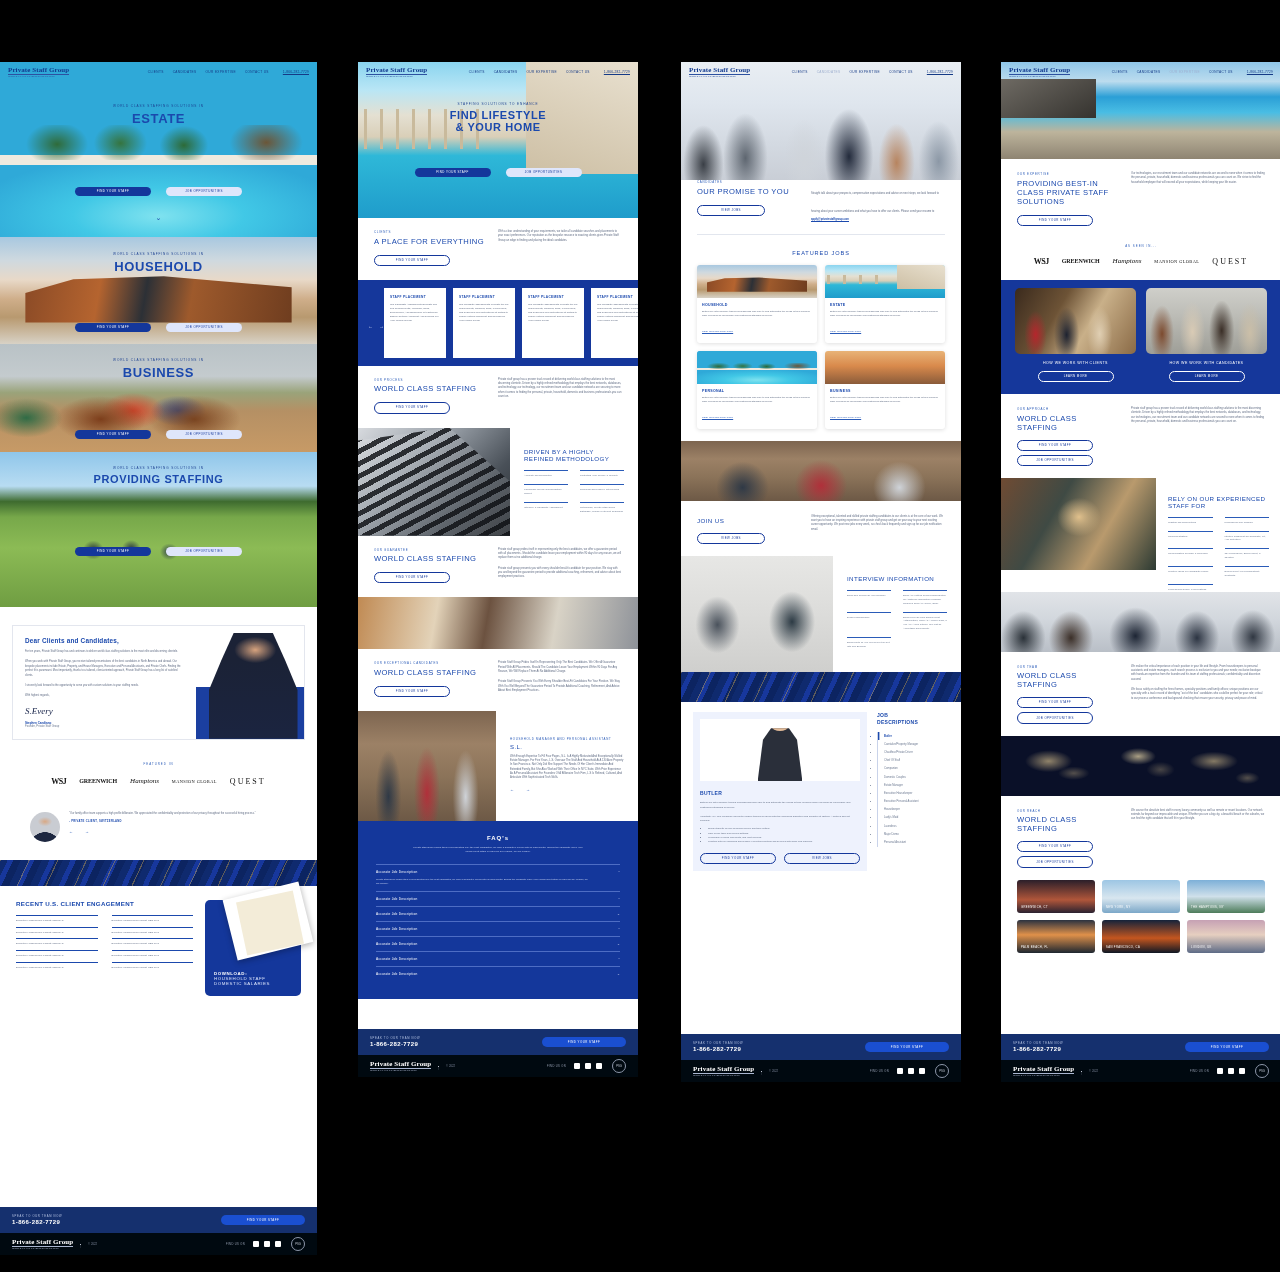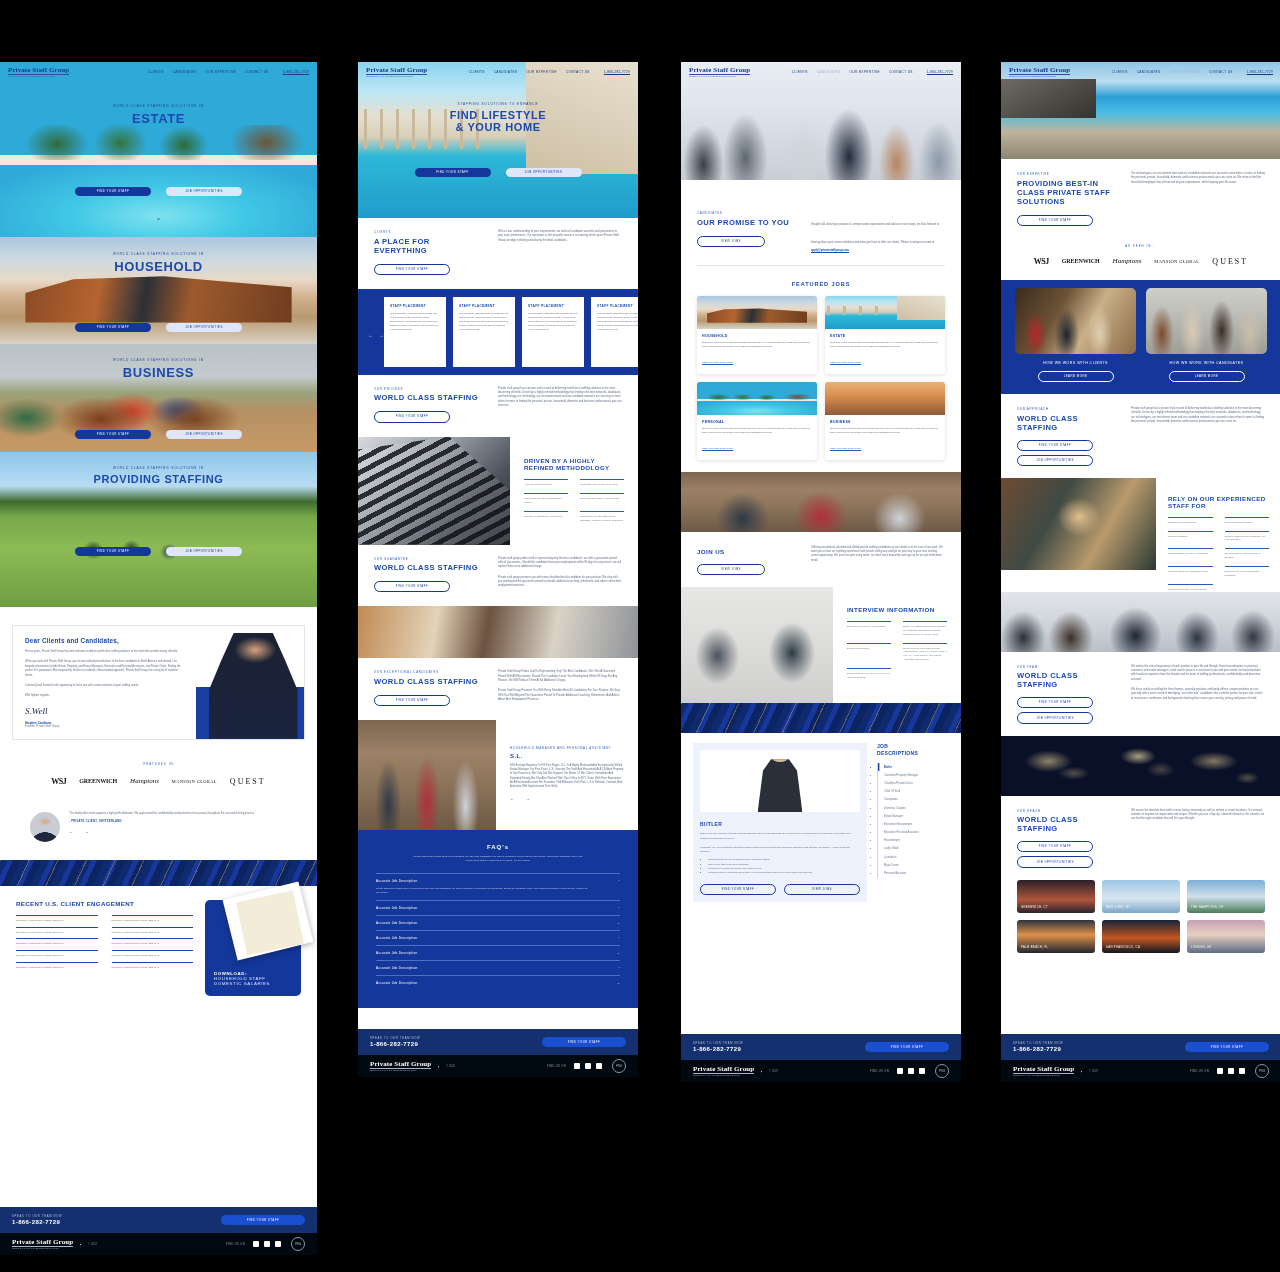--- a/index.html
+++ b/index.html
@@ -130,21 +130,21 @@
     background:radial-gradient(ellipse 12% 26% at 17% 42%,rgba(255,226,160,.55) 0%,rgba(255,226,160,0) 70%),
      radial-gradient(ellipse 8% 16% at 26% 62%,rgba(255,226,160,.3) 0%,rgba(255,226,160,0) 70%),
      radial-gradient(ellipse 9% 20% at 49% 34%,rgba(255,235,180,.65) 0%,rgba(255,235,180,0) 70%),
      radial-gradient(ellipse 7% 18% at 57% 56%,rgba(255,226,160,.25) 0%,rgba(255,226,160,0) 72%),
      radial-gradient(ellipse 12% 22% at 76% 42%,rgba(255,226,160,.5) 0%,rgba(255,226,160,0) 72%),
      radial-gradient(ellipse 6% 14% at 88% 70%,rgba(255,226,160,.3) 0%,rgba(255,226,160,0) 72%);}
 
   
   .sec { padding:10px 12px; position:relative; }
   .eyeb { font-size:2.9px; letter-spacing:.7px; color:#2a5bb8; text-transform:uppercase; }
-  .h2 { font-size:7.6px; font-weight:700; letter-spacing:.4px; color:#1b49ad; margin-top:2.5px; text-transform:uppercase;}
+  .h2 { font-size:7.6px; font-weight:400; letter-spacing:.4px; color:#1b49ad; margin-top:2.5px; text-transform:uppercase;}
   .h2.small { font-size:6.2px; }
   .body { font-size:2.7px; line-height:1.6; color:#5f6b83; }
   .cols2 { display:flex; gap:14px; }
 
   .navy { background:#15379b; color:#fff; }
   .cardstrip { display:flex; gap:7px; padding:8px 0 8px 26px; }
   .wcard { background:#fff; width:62px; flex:0 0 62px; padding:7px 6px; min-height:70px;}
   .wcard h4 { font-size:3.2px; letter-spacing:.35px; color:#1b49ad; font-weight:700; text-transform:uppercase;}
   .wcard p { font-size:2.5px; line-height:1.65; color:#5f6b83; margin-top:4px; }
   .arrows { position:absolute; left:10px; top:50%; display:flex; gap:6px; color:#cfd9f5; font-size:5px;}
@@ -343,21 +343,21 @@
   </div>
 
   <div style="padding-top:18px">
     <div class="letter">
       <div class="lft">
         <h3>Dear Clients and Candidates,</h3>
         <p>For ten years, Private Staff Group has and continues to deliver world class staffing solutions to the most elite and discerning clientele.</p>
         <p>When you work with Private Staff Group, you receive tailored presentations of the best candidates in North America and abroad. Our bespoke placements include Estate, Property, and House Managers, Executive and Personal Assistants, and Private Chefs. Finding the perfect fit is paramount. Most importantly, thanks to a tailored, client-oriented approach, Private Staff Group has a long list of satisfied clients.</p>
         <p>I sincerely look forward to the opportunity to serve you with custom solutions to your staffing needs.</p>
         <p>With highest regards,</p>
-        <div class="sig">S.Well</div>
+        <div class="sig">S.Every</div>
         <div class="nm">Stephen Candiano</div>
         <div class="rl">Founder, Private Staff Group</div>
       </div>
       <div class="rgt">
         <div class="navyblock"></div>
         <div class="man"></div>
       </div>
     </div>
   </div>
 
@@ -663,21 +663,21 @@
       <span>OUR EXPERTISE</span>
       <span>CONTACT US</span>
     </div>
     <div class="phone">1-866-282-7729</div>
   </div>
 
   <div style="height:118px;position:relative;overflow:hidden">
     <div class="bg bg-cheer"></div>
   </div>
 
-  <div class="sec" style="padding:31px 16px 12px">
+  <div class="sec" style="padding:0 16px 12px">
     <div class="cols2">
       <div style="flex:0 0 100px">
         <div class="eyeb">CANDIDATES</div>
         <div class="h2">OUR PROMISE TO YOU</div>
         <div class="pill outline" style="margin-top:9px;width:68px">VIEW JOBS</div>
       </div>
       <div>
         <span class="body">Straight talk about your prospects, compensation expectations and advice on next steps; we look forward to hearing about your career ambitions and what you have to offer our clients. Please send your resume to</span>
         <a class="body" style="color:#1b49ad;font-weight:700;text-decoration:underline;display:block;margin-top:2px">apply@privatestaffgroup.com</a>
       </div>

